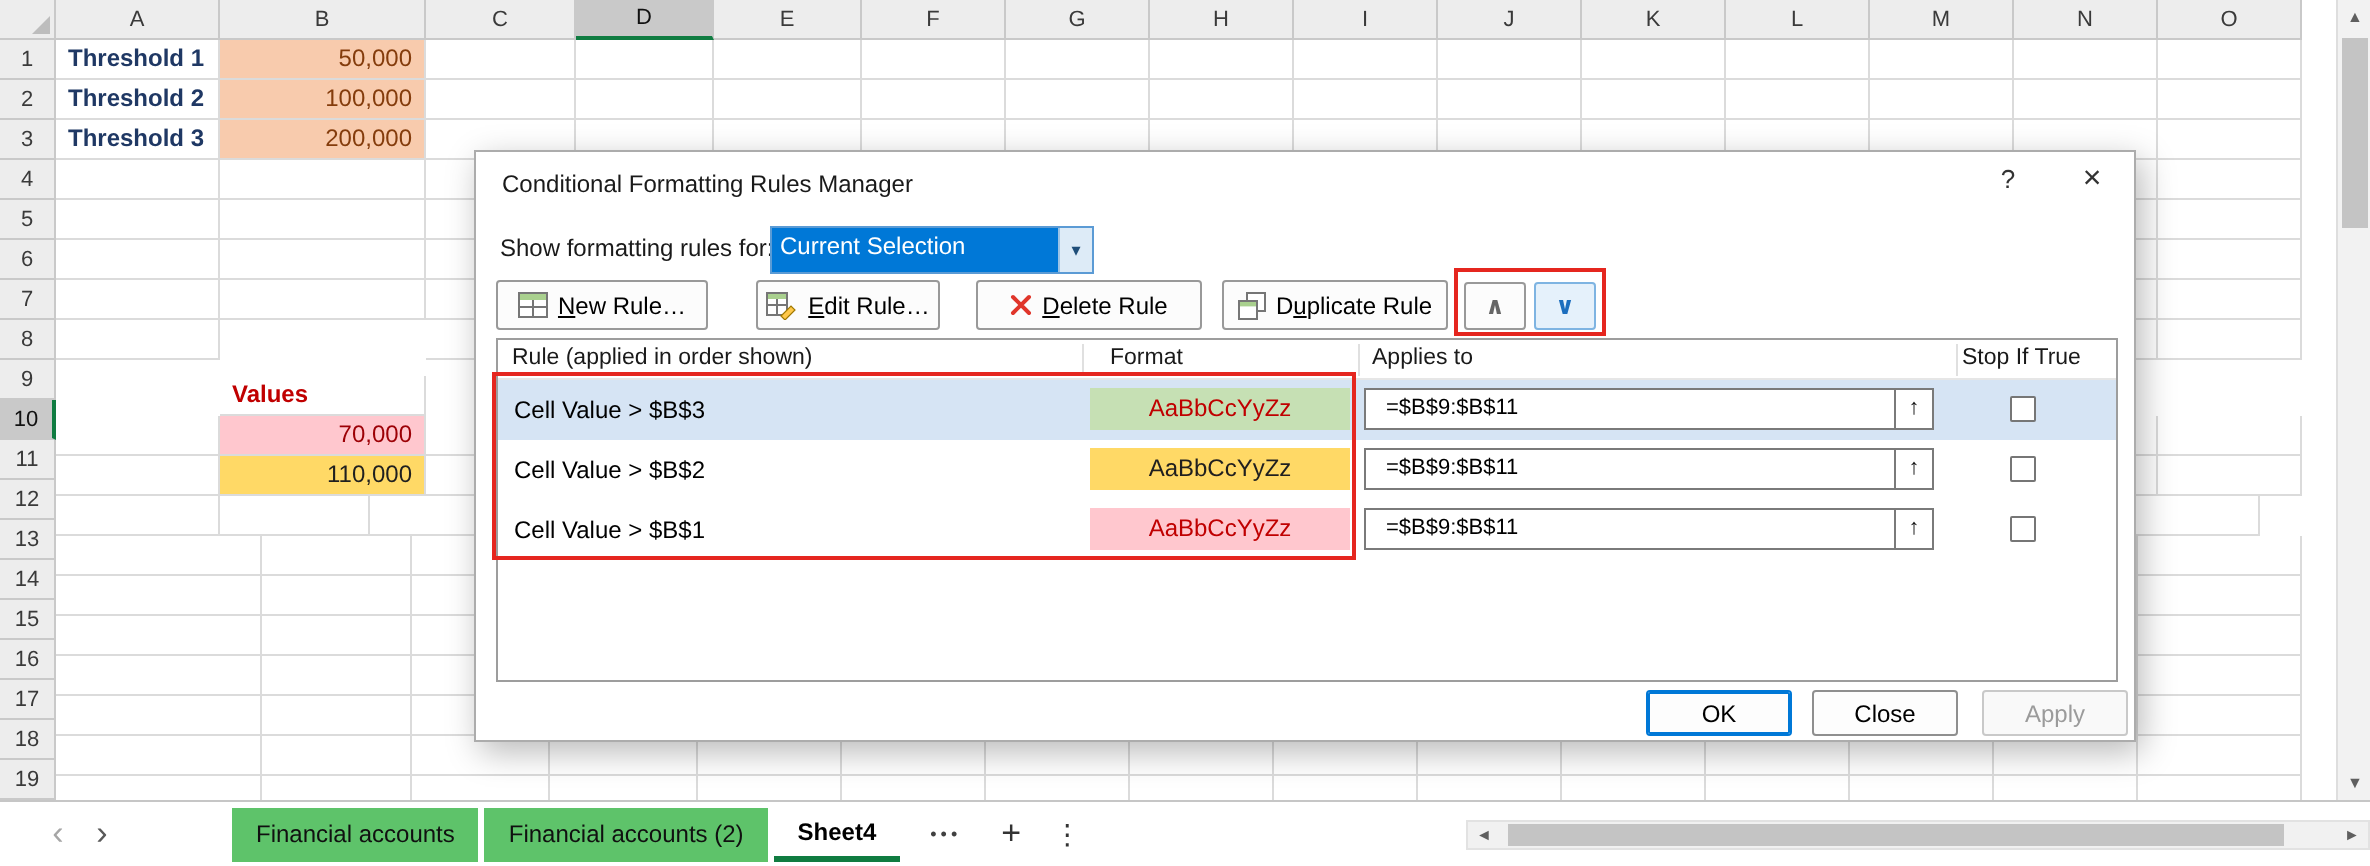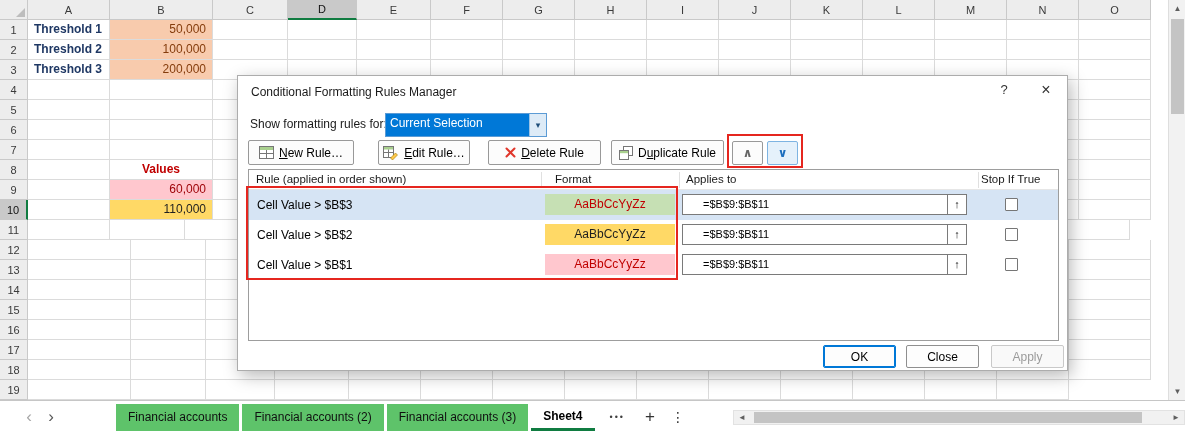--- a/index.html
+++ b/index.html
@@ -73,21 +73,21 @@
   .list-header{position:relative;height:20px;border-bottom:1px solid #E6E6E6;font-size:11.5px;color:#1A1A1A}
   .lh{position:absolute;top:3px;white-space:nowrap}
   .lh-rule{left:7px}.lh-format{left:306px}.lh-applies{left:437px}.lh-stop{left:732px}
   .lh-sep{position:absolute;top:2px;width:1px;height:16px;background:#E0E0E0}
   .rules-rows{position:relative}
   .rule-row{position:relative;height:30px}
   .rule-row.selected{background:#D6E4F4}
   .rule-text{position:absolute;left:8px;top:8px;font-size:12px;color:#000;white-space:nowrap}
   .rule-sample{position:absolute;left:296px;top:4px;width:130px;height:21px;text-align:center;font-size:12px;line-height:21px}
   .applies-field{position:absolute;left:433px;top:4px;width:285px;height:21px;border:1px solid #7A7A7A;background:#fff;display:flex;cursor:text}
-  .applies-text{flex:1;font-size:11px;line-height:19px;padding-left:20px;white-space:nowrap;overflow:hidden;color:#000}
+  .applies-text{flex:1;font-size:11px;line-height:19px;padding-left:10px;white-space:nowrap;overflow:hidden;color:#000}
   .range-picker{width:19px;border-left:1px solid #7A7A7A;text-align:center;font-size:11px;line-height:19px;
     font-weight:bold;color:#111;background:#fff;cursor:pointer}
   .stop-checkbox{position:absolute;left:756px;top:8px;width:13px;height:13px;border:1px solid #767676;background:#fff;
     border-radius:1px;cursor:pointer}
 
   .dlg-btn{position:absolute;top:269px;width:73px;height:23px;font-size:12px;font-family:inherit;background:#FDFDFD;
     border:1px solid #8F8F8F;border-radius:2px;text-align:center;cursor:pointer;color:#000}
   #btn-ok{left:585px;border-color:var(--sel-blue,#0078D7);box-shadow:inset 0 0 0 1px var(--sel-blue,#0078D7)}
   #btn-close{left:668px}
   #btn-apply{left:753px;color:#9B9B9B;border-color:#C9C9C9;background:#F9F9F9;cursor:default}
@@ -241,36 +241,36 @@
       <div class="cell" style="width: 72px;"></div>
       <div class="cell" style="width: 72px;"></div>
       <div class="cell" style="width: 72px;"></div>
       <div class="cell" style="width: 72px;"></div>
       <div class="cell" style="width: 72px;"></div>
       <div class="cell" style="width: 72px;"></div>
       <div class="cell" style="width: 72px;"></div>
       <div class="cell" style="width: 72px;"></div>
       <div class="cell" style="width: 72px;"></div>
       <div class="cell" style="width: 82px;"></div>
-      <div class="cell" style="width: 103px; color: rgb(192, 0, 0); font-weight: bold; text-align: center;">Values</div>
-      <div class="cell" style="width: 75px;"></div>
-      <div class="cell" style="width: 69px;"></div>
-      <div class="cell" style="width: 74px;"></div>
-      <div class="cell" style="width: 72px;"></div>
-      <div class="cell" style="width: 72px;"></div>
-      <div class="cell" style="width: 72px;"></div>
-      <div class="cell" style="width: 72px;"></div>
-      <div class="cell" style="width: 72px;"></div>
-      <div class="cell" style="width: 72px;"></div>
-      <div class="cell" style="width: 72px;"></div>
-      <div class="cell" style="width: 72px;"></div>
-      <div class="cell" style="width: 72px;"></div>
-      <div class="cell" style="width: 72px;"></div>
-      <div class="cell" style="width: 82px;"></div>
-      <div class="cell" style="width: 103px; background: rgb(255, 199, 206); color: rgb(156, 0, 6); text-align: right;">60,000</div>
+      <div class="cell" style="width: 103px; color: rgb(192, 0, 0); font-weight: bold; text-align: left; margin-top: 28px;">Values</div>
+      <div class="cell" style="width: 75px;"></div>
+      <div class="cell" style="width: 69px;"></div>
+      <div class="cell" style="width: 74px;"></div>
+      <div class="cell" style="width: 72px;"></div>
+      <div class="cell" style="width: 72px;"></div>
+      <div class="cell" style="width: 72px;"></div>
+      <div class="cell" style="width: 72px;"></div>
+      <div class="cell" style="width: 72px;"></div>
+      <div class="cell" style="width: 72px;"></div>
+      <div class="cell" style="width: 72px;"></div>
+      <div class="cell" style="width: 72px;"></div>
+      <div class="cell" style="width: 72px;"></div>
+      <div class="cell" style="width: 72px;"></div>
+      <div class="cell" style="width: 82px;"></div>
+      <div class="cell" style="width: 103px; background: rgb(255, 199, 206); color: rgb(156, 0, 6); text-align: right;">70,000</div>
       <div class="cell" style="width: 75px;"></div>
       <div class="cell" style="width: 69px;"></div>
       <div class="cell" style="width: 74px;"></div>
       <div class="cell" style="width: 72px;"></div>
       <div class="cell" style="width: 72px;"></div>
       <div class="cell" style="width: 72px;"></div>
       <div class="cell" style="width: 72px;"></div>
       <div class="cell" style="width: 72px;"></div>
       <div class="cell" style="width: 72px;"></div>
       <div class="cell" style="width: 72px;"></div>
@@ -433,21 +433,20 @@
     <div class="v-thumb"></div>
     <div class="v-arrow down">▼</div>
   </div>
 
   <div class="sheet-bar">
     <span class="nav-arrow left">‹</span>
     <span class="nav-arrow">›</span>
     <div class="sheet-tabs">
         <div class="sheet-tab green">Financial accounts</div>
         <div class="sheet-tab green">Financial accounts (2)</div>
-        <div class="sheet-tab green">Financial accounts (3)</div>
         <div class="sheet-tab active">Sheet4</div>
       </div>
     <span class="more-tabs">•••</span>
     <span class="add-sheet">+</span>
     <span class="all-sheets">⋮</span>
     <div class="h-scroll">
       <span class="h-arrow">◄</span>
       <div class="h-track">
         <div class="h-thumb"></div>
       </div>

